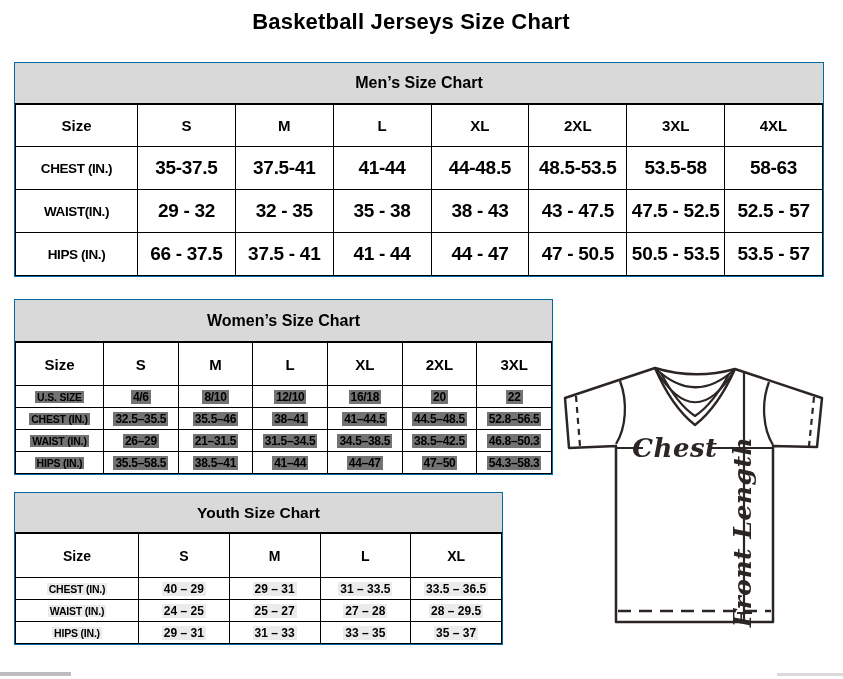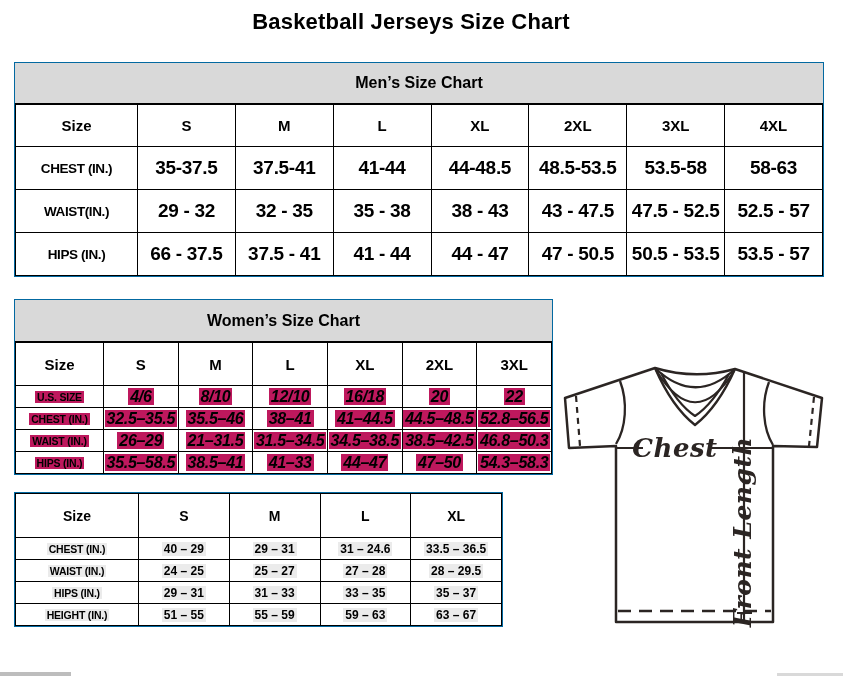--- a/index.html
+++ b/index.html
@@ -34,22 +34,22 @@
   .mens tbody th { font-size:13.5px; letter-spacing:-0.4px; }
   .mens tbody td { font-size:19px; letter-spacing:-0.3px; }
   
   .womens { left:14px; top:299px; width:537px; }
   .womens .chart-title { height:41px; line-height:41px; font-size:16px; }
   .womens tr > *:first-child { width:87px; }
   .womens thead tr { height:43px; }
   .womens thead th { font-size:15px; }
   .womens tbody tr { height:22px; }
   .womens tbody th { font-size:10.5px; letter-spacing:-0.2px; }
-  .womens tbody td { font-size:16px; letter-spacing:-0.3px;font-style:italic; }
-  .womens tbody span { background:#be185d; padding:0 2px; }
+  .womens tbody td { font-size:12px; letter-spacing:-0.3px; }
+  .womens tbody span { background:#737373; padding:0 2px; }
   
   .youth { left:14px; top:492px; width:487px; }
   .youth .chart-title { height:39px; line-height:39px; font-size:15.5px; }
   .youth tr > *:first-child { width:122px; }
   .youth thead tr { height:44px; }
   .youth thead th { font-size:14px; }
   .youth tbody tr { height:22px; }
   .youth tbody th { font-size:10.5px; letter-spacing:-0.2px; }
   .youth tbody td { font-size:12px; }
   .youth tbody span { background:#ebebeb; padding:0 2px; }
@@ -160,69 +160,63 @@
             <td><span>21–31.5</span></td>
             <td><span>31.5–34.5</span></td>
             <td><span>34.5–38.5</span></td>
             <td><span>38.5–42.5</span></td>
             <td><span>46.8–50.3</span></td>
           </tr>
           <tr>
             <th><span>HIPS (IN.)</span></th>
             <td><span>35.5–58.5</span></td>
             <td><span>38.5–41</span></td>
-            <td><span>41–33</span></td>
+            <td><span>41–44</span></td>
             <td><span>44–47</span></td>
             <td><span>47–50</span></td>
             <td><span>54.3–58.3</span></td>
           </tr>
         </tbody>
       </table>
   </section>
 
   <section class="chart-box youth">
+    <div class="chart-title">Youth Size Chart</div>
     <table>
         <thead>
           <tr>
             <th><span>Size</span></th>
             <th><span>S</span></th>
             <th><span>M</span></th>
             <th><span>L</span></th>
             <th><span>XL</span></th>
           </tr>
         </thead>
         <tbody>
           <tr>
             <th><span>CHEST (IN.)</span></th>
             <td><span>40 – 29</span></td>
             <td><span>29 – 31</span></td>
-            <td><span>31 – 24.6</span></td>
+            <td><span>31 – 33.5</span></td>
             <td><span>33.5 – 36.5</span></td>
           </tr>
           <tr>
             <th><span>WAIST (IN.)</span></th>
             <td><span>24 – 25</span></td>
             <td><span>25 – 27</span></td>
             <td><span>27 – 28</span></td>
             <td><span>28 – 29.5</span></td>
           </tr>
           <tr>
             <th><span>HIPS (IN.)</span></th>
             <td><span>29 – 31</span></td>
             <td><span>31 – 33</span></td>
             <td><span>33 – 35</span></td>
             <td><span>35 – 37</span></td>
           </tr>
-          <tr>
-            <th><span>HEIGHT (IN.)</span></th>
-            <td><span>51 – 55</span></td>
-            <td><span>55 – 59</span></td>
-            <td><span>59 – 63</span></td>
-            <td><span>63 – 67</span></td>
-          </tr>
         </tbody>
       </table>
   </section>
 
   <svg class="jersey" width="285" height="270" viewBox="0 0 285 270">
 
     <path class="ink" stroke-width="2.5" fill="#ffffff" d="M99,8 L9,38 L13,88 L60,86 L60,262 L217,262 L217,86 L261,87 L266,38 L179,9 Q139,20 99,8 Z"></path>
 
     <path class="ink" stroke-width="2.2" d="M99,8 Q139,46 179,9"></path>
     <path class="ink" stroke-width="2.2" d="M100,10 Q139,74 178,11"></path>

